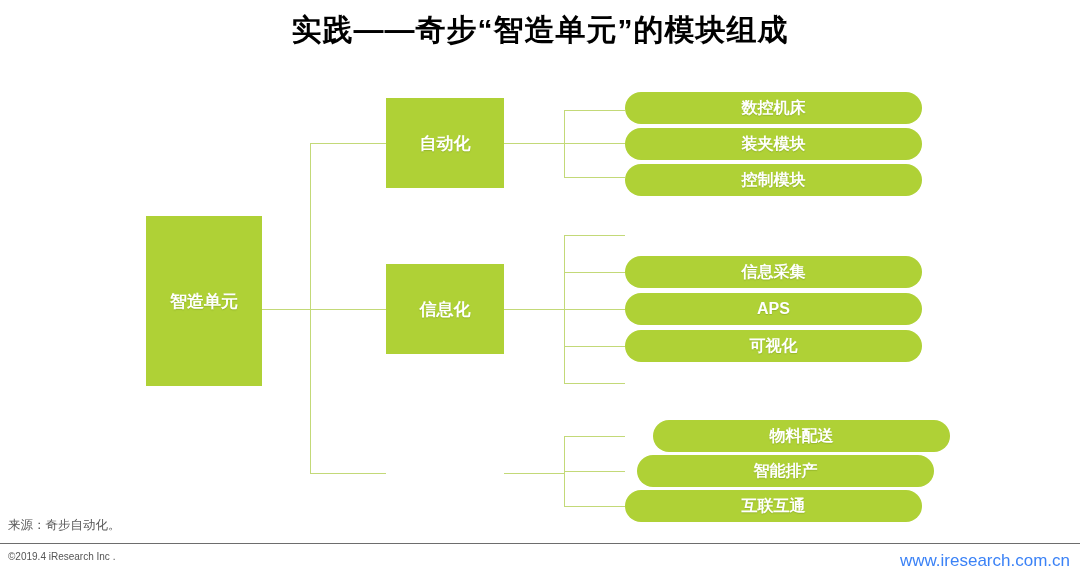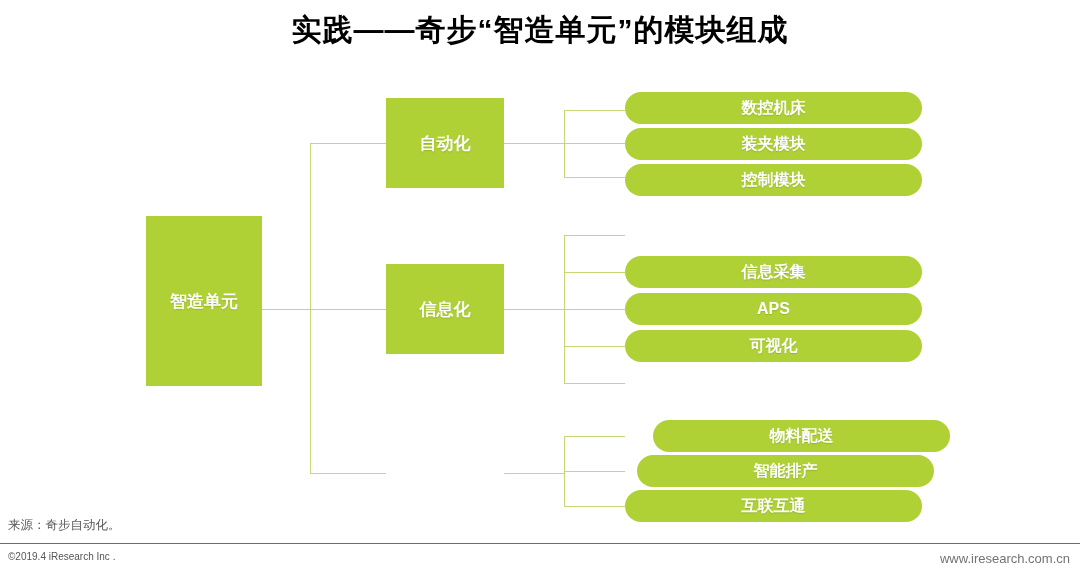--- a/index.html
+++ b/index.html
@@ -55,21 +55,21 @@
   .rule{
     position:absolute;left:0;top:543px;width:1080px;height:1.4px;
     background:#6d6d6d;
   }
   .copy{
     position:absolute;left:8px;top:551px;
     font-size:10px;color:#555555;
   }
   .url{
     position:absolute;right:10px;top:551px;
-    font-size:13px;color:#737373;
+    font-size:17px;color:#3b82f6;
   }
 </style>
 </head>
 <body>
 
 <div id="slide">
 
   <div class="title">实践——奇步“智造单元”的模块组成</div>
 
   <div class="ln h" style="left:238px;top:309px;width:72px;"></div>

